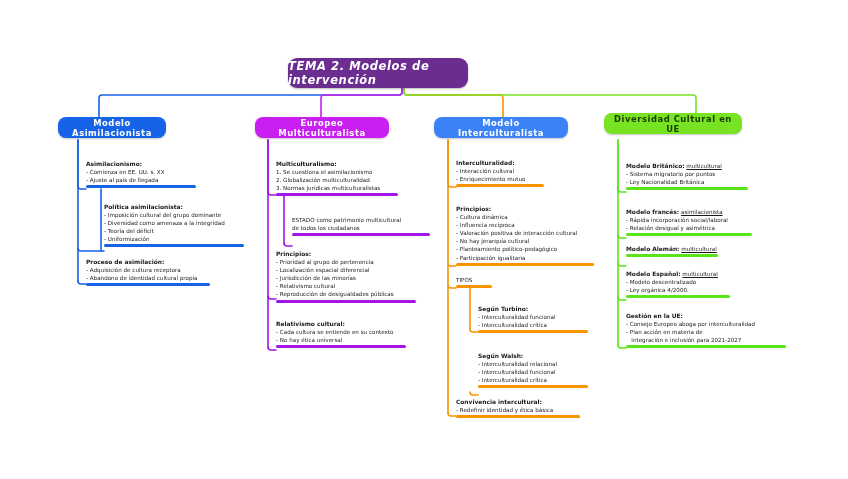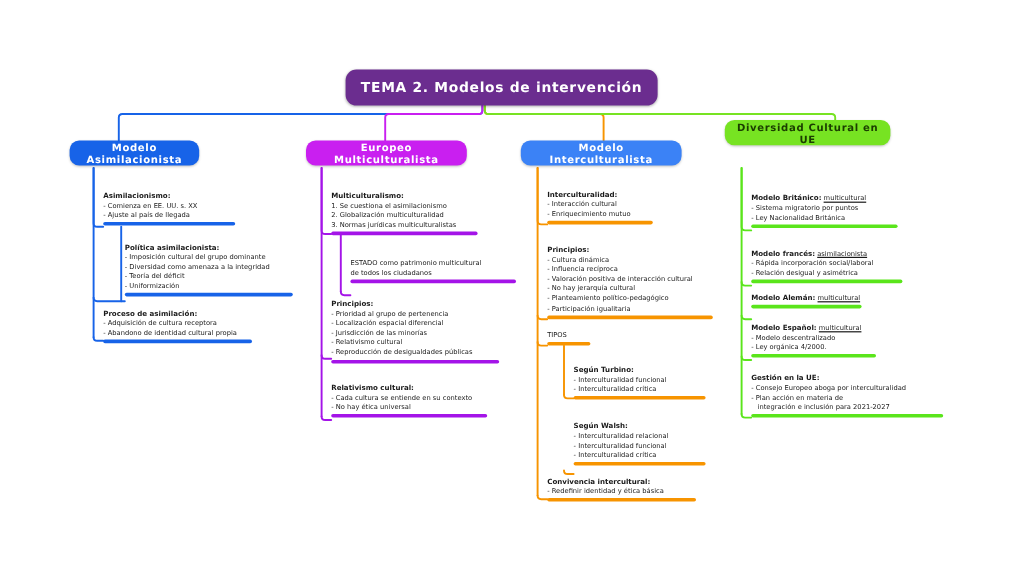--- a/index.html
+++ b/index.html
@@ -112,34 +112,34 @@
     <g fill="none" stroke="#5ae51b" stroke-width="1.6" stroke-linecap="round">
       <path d="M618,140 L618,345"></path>
       <path d="M618,140 L618,189 Q618,192 621,192 L626,192"></path>
       <path d="M618,235 Q618,238 621,238 L626,238"></path>
       <path d="M618,263 Q618,266 621,266 L626,266"></path>
       <path d="M618,297 Q618,300 621,300 L626,300"></path>
       <path d="M618,345 Q618,348 621,348 L626,348"></path>
     </g>
   </svg>
 
-  <div class="root-node" style="left:288px;top:58px;width:260px;height:30px;">
+  <div class="root-node" style="left:288px;top:58px;width:180px;height:30px;font-style:italic;">
     <span>TEMA 2. Modelos de intervención</span>
   </div>
 
   <div class="l1 blue" style="left:58px;top:117px;width:108px;height:21px;">
     <span>Modelo Asimilacionista</span>
   </div>
   <div class="l1 purple" style="left:255px;top:117px;width:134px;height:21px;">
     <span>Europeo Multiculturalista</span>
   </div>
   <div class="l1 orange" style="left:434px;top:117px;width:134px;height:21px;">
     <span>Modelo Interculturalista</span>
   </div>
-  <div class="l1 green" style="left:604px;top:100px;width:138px;height:21px;justify-content:flex-end;">
+  <div class="l1 green" style="left:604px;top:113px;width:138px;height:21px;justify-content:flex-end;">
     <span>Diversidad Cultural en UE</span>
   </div>
 
   <div class="leaf" style="left:86px;top:160px;width:110px;">
     <div class="txt"><b>Asimilacionismo:</b></div>
     <div class="txt">- Comienza en EE. UU. s. XX</div>
     <div class="txt">- Ajuste al país de llegada</div>
     <div class="bar blue" style="width:110px;"></div>
   </div>
 

